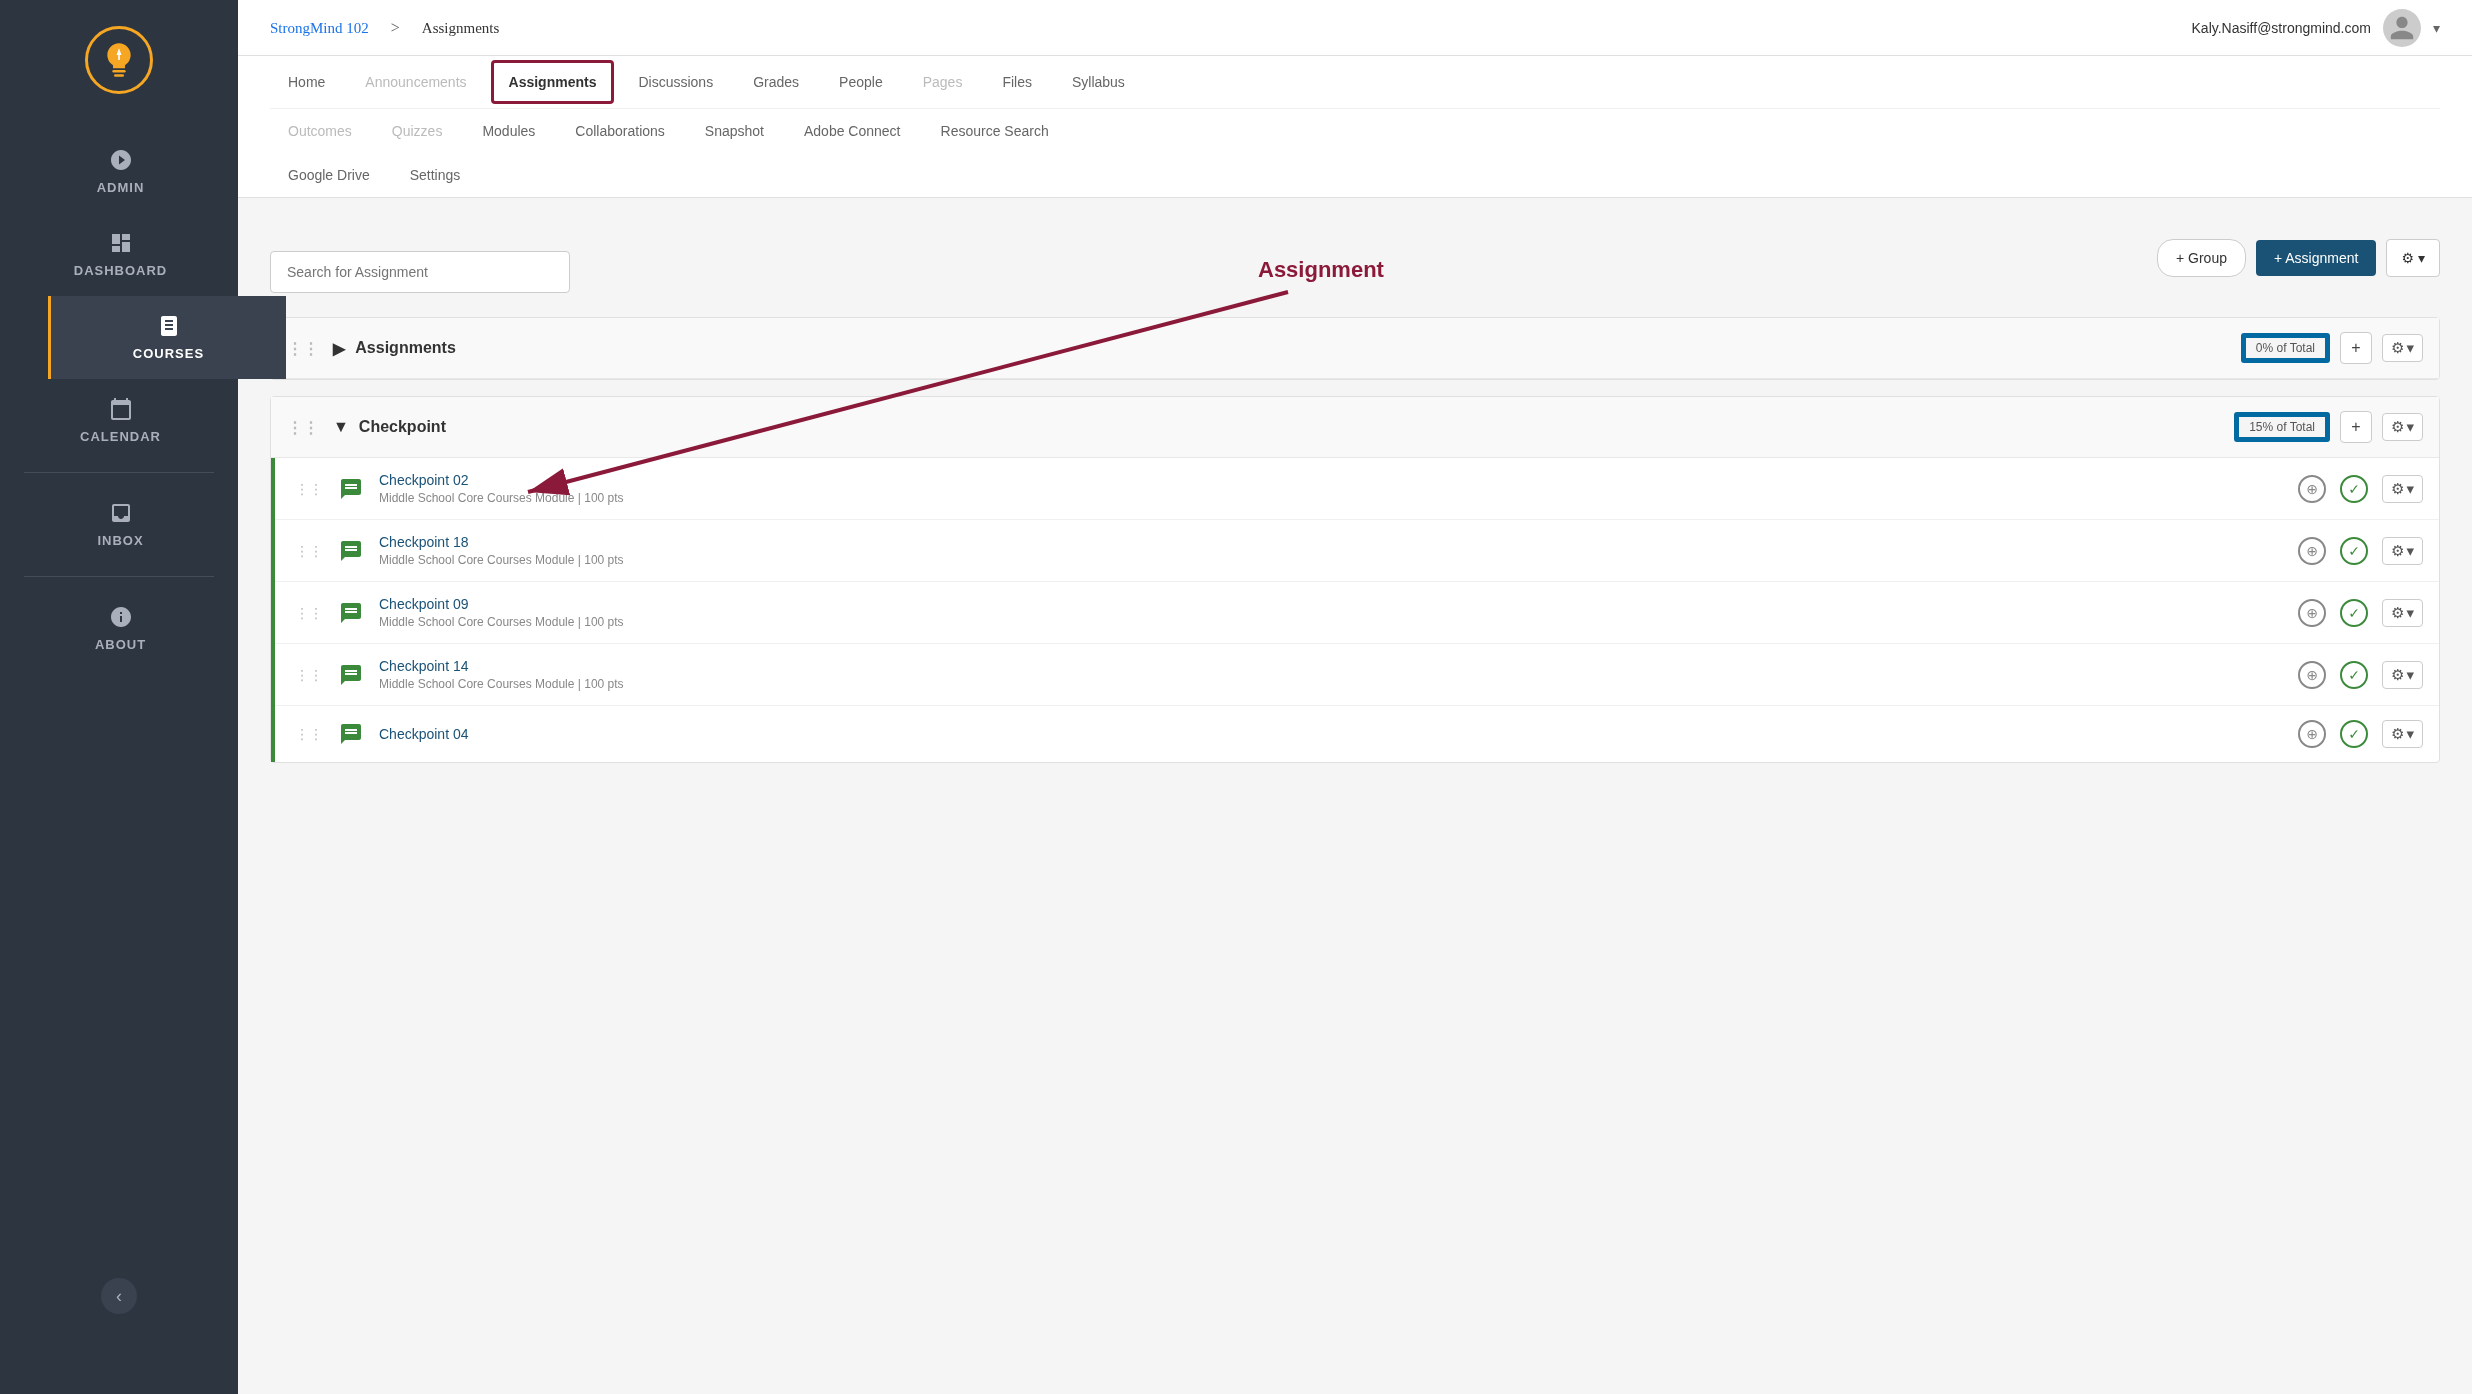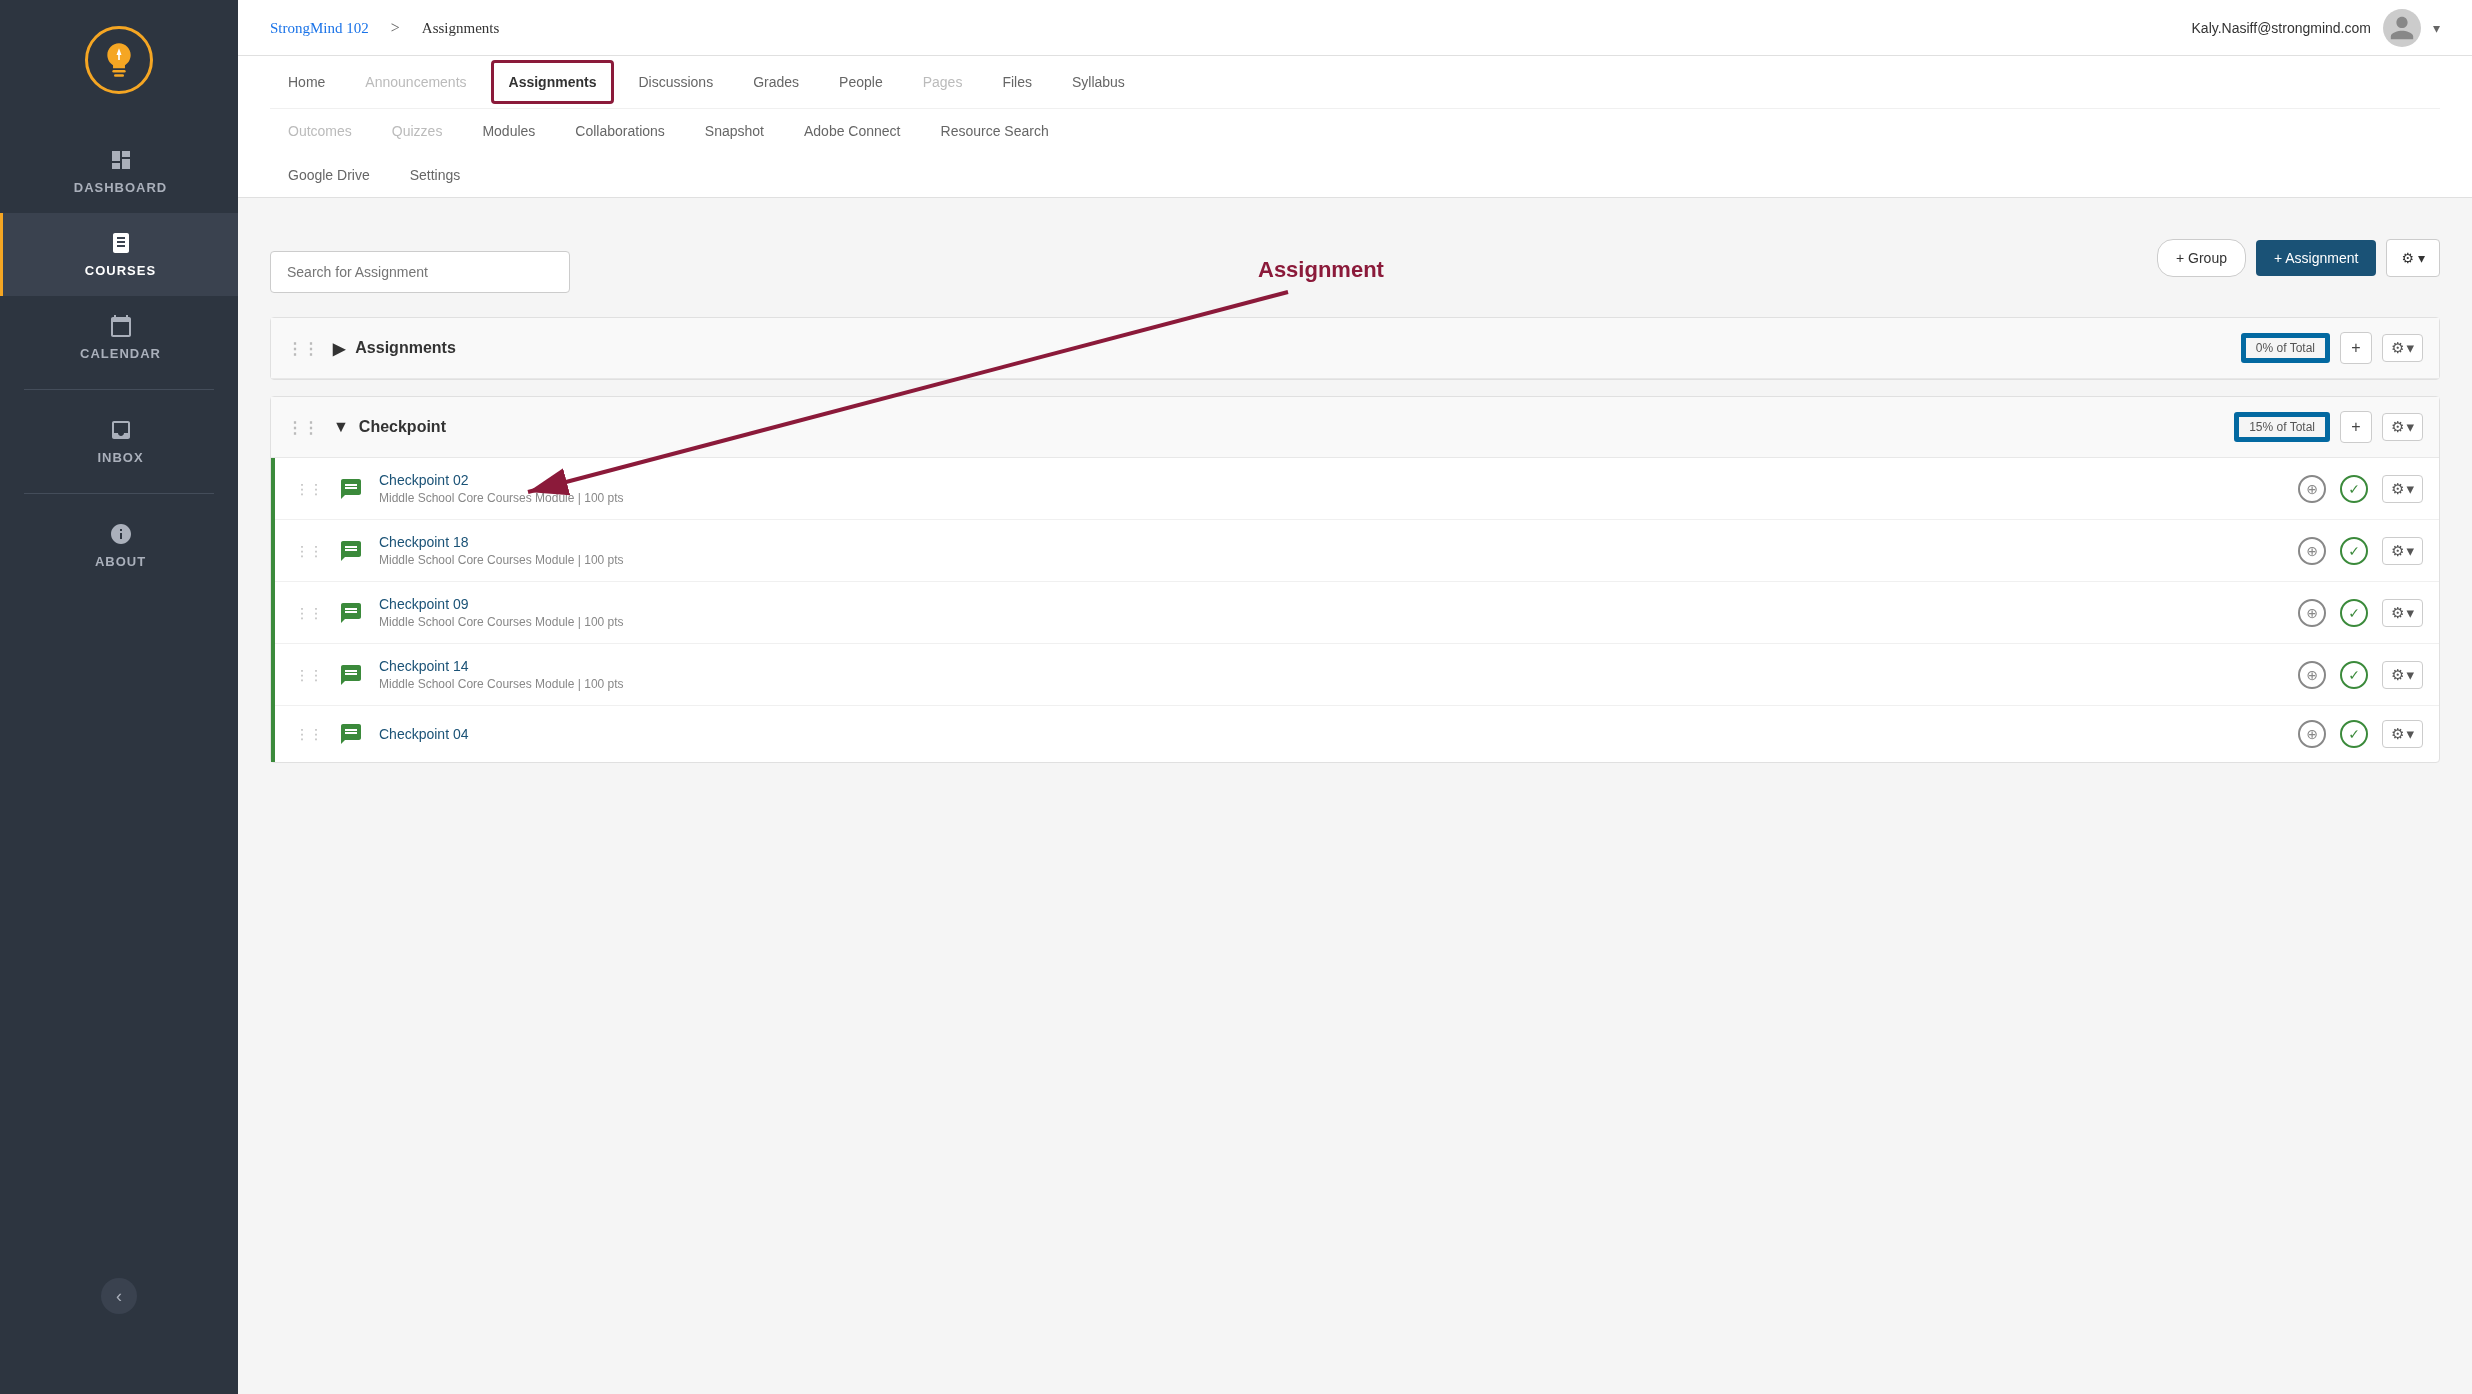--- a/index.html
+++ b/index.html
@@ -46,21 +46,21 @@
       cursor: pointer;
       color: #aab0bb;
       font-size: 13px;
       font-weight: 600;
       letter-spacing: 1px;
       gap: 8px;
       width: 100%;
       border-left: 3px solid transparent;
       transition: background 0.2s;
     }
-    .sidebar-item.active { background: #3a424f; color: #fff; border-left: 3px solid #f5a623; }
+    .sidebar-item.active { background: #3a424f; color: #fff; border-left: 3px solid #f5a623; margin-left: 48px; }
     .sidebar-item svg { width: 24px; height: 24px; fill: currentColor; }
     .sidebar-divider { width: 80%; height: 1px; background: #444d5a; margin: 10px auto; }
     .sidebar-collapse {
       position: absolute;
       bottom: 80px;
       left: 50%;
       transform: translateX(-50%);
       width: 36px;
       height: 36px;
       background: #3a424f;
@@ -361,20 +361,26 @@
     <div class="logo-bulb">
       <svg viewBox="0 0 40 48" fill="none">
         <path d="M20 4C12.268 4 6 10.268 6 18c0 5.18 2.74 9.72 6.84 12.24V34h14.32v-3.76C31.26 27.72 34 23.18 34 18c0-7.732-6.268-14-14-14z" fill="#f5a623"></path>
         <rect x="12" y="36" width="16" height="3" rx="1.5" fill="#f5a623"></rect>
         <rect x="14" y="41" width="12" height="3" rx="1.5" fill="#f5a623"></rect>
         <path d="M17 18l3-8 3 8h-2v6h-2v-6h-2z" fill="#fff"></path>
       </svg>
     </div>
   </div>
   <div class="sidebar-nav">
+    <div class="sidebar-item">
+      <svg viewBox="0 0 24 24">
+          <path d="M12 2C6.48 2 2 6.48 2 12s4.48 10 10 10 10-4.48 10-10S17.52 2 12 2zm-2 14.5v-9l6 4.5-6 4.5z"></path>
+        </svg>
+      <span>ADMIN</span>
+    </div>
     <div class="sidebar-item">
       <svg viewBox="0 0 24 24">
           <path d="M3 13h8V3H3v10zm0 8h8v-6H3v6zm10 0h8V11h-8v10zm0-18v6h8V3h-8z"></path>
         </svg>
       <span>DASHBOARD</span>
     </div>
     <div class="sidebar-item active">
       <svg viewBox="0 0 24 24">
           <path d="M18 2H6c-1.1 0-2 .9-2 2v16c0 1.1.9 2 2 2h12c1.1 0 2-.9 2-2V4c0-1.1-.9-2-2-2zm-2 14H8v-2h8v2zm0-4H8v-2h8v2zm0-4H8V6h8v2z"></path>
         </svg>

